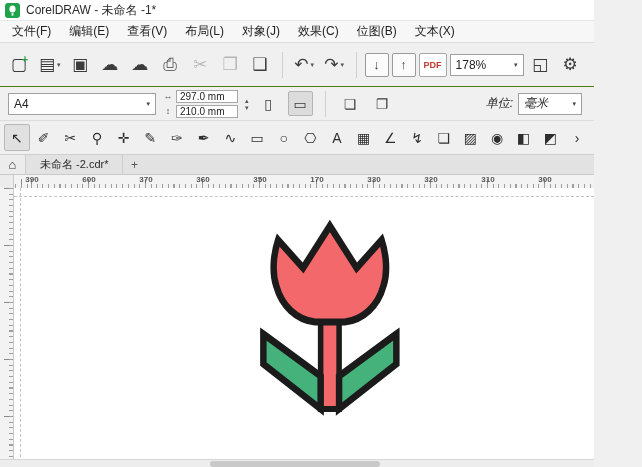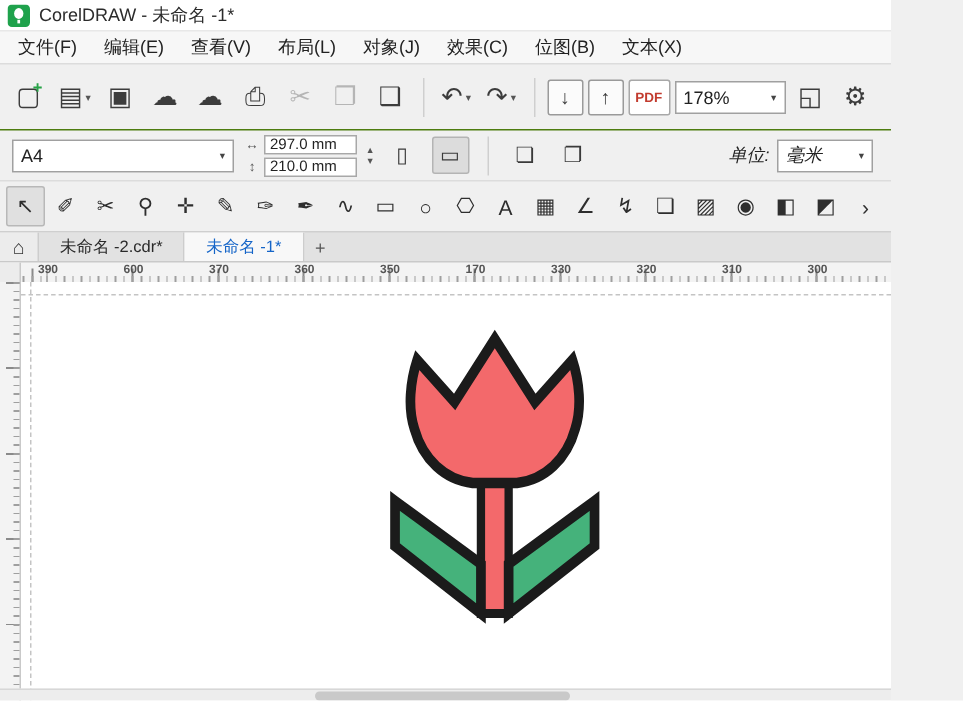--- a/index.html
+++ b/index.html
@@ -277,23 +277,20 @@
       </div>
   </div>
 
   <div class="tabbar">
     <div class="hometab">
       <span>⌂</span>
     </div>
     <div class="tab">
       <span>未命名 -2.cdr*</span>
     </div>
-    <div class="tab active">
-      <span>未命名 -1*</span>
-    </div>
     <div class="newtab">
       <span>+</span>
     </div>
   </div>
 
   <div class="rulerrow">
     <div class="corner"></div>
     <div class="hruler">
       <div class="ticksmajor"></div>
       <div class="ticksminor"></div>

